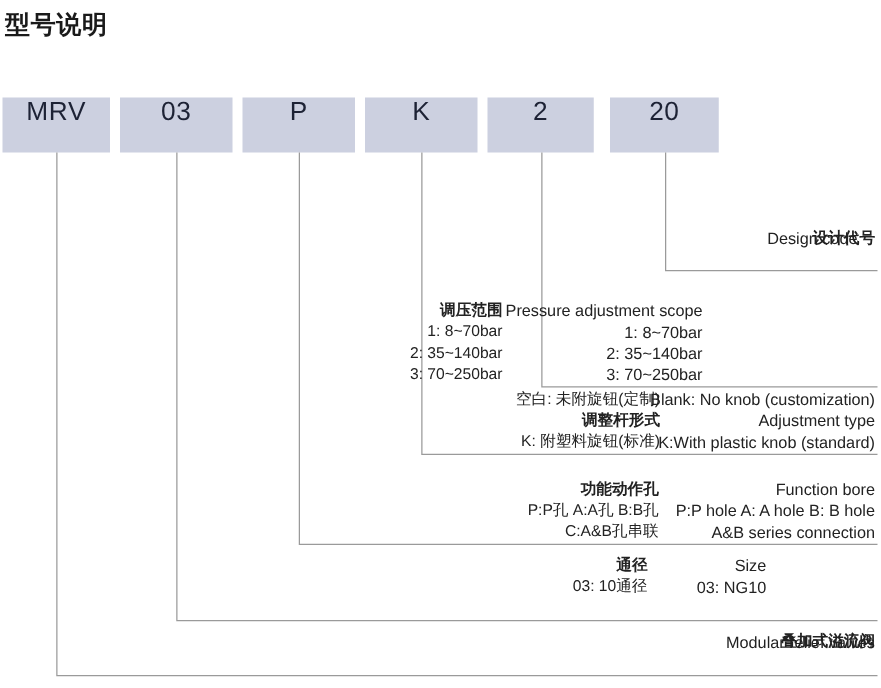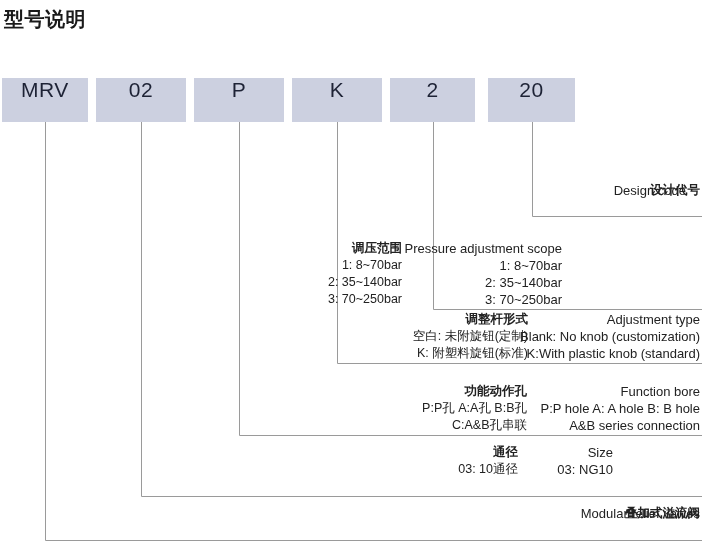--- a/index.html
+++ b/index.html
@@ -80,21 +80,21 @@
 </head>
 <body>
 
 <div id="page-title">型号说明</div>
 
 <div id="code-boxes">
     <div class="code-box" style="left: 2px; width: 86px; background: rgb(204, 208, 224); color: rgb(29, 34, 53);">
       <span>MRV</span>
     </div>
     <div class="code-box" style="left: 96px; width: 90px; background: rgb(204, 208, 224); color: rgb(29, 34, 53);">
-      <span>02</span>
+      <span>03</span>
     </div>
     <div class="code-box" style="left: 194px; width: 90px; background: rgb(204, 208, 224); color: rgb(29, 34, 53);">
       <span>P</span>
     </div>
     <div class="code-box" style="left: 292px; width: 90px; background: rgb(204, 208, 224); color: rgb(29, 34, 53);">
       <span>K</span>
     </div>
     <div class="code-box" style="left: 390px; width: 85px; background: rgb(204, 208, 224); color: rgb(29, 34, 53);">
       <span>2</span>
     </div>
@@ -131,27 +131,27 @@
       <div class="desc-row">
         <span class="cn" style="right: 165px;">2: 35~140bar</span>
         <span class="en" style="right: 5px;">2: 35~140bar</span>
       </div>
       <div class="desc-row">
         <span class="cn" style="right: 165px;">3: 70~250bar</span>
         <span class="en" style="right: 5px;">3: 70~250bar</span>
       </div>
     </div>
     <div class="desc-block" style="left: 0px; top: 311px; width: 705px;">
+      <div class="desc-row">
+        <span class="cn" style="right: 177px;">空白: 未附旋钮(定制)</span>
+        <span class="en" style="right: 5px;">Blank: No knob (customization)</span>
+      </div>
       <div class="desc-row head">
         <span class="cn" style="right: 177px;">调整杆形式</span>
         <span class="en" style="right: 5px;">Adjustment type</span>
-      </div>
-      <div class="desc-row">
-        <span class="cn" style="right: 177px;">空白: 未附旋钮(定制)</span>
-        <span class="en" style="right: 5px;">Blank: No knob (customization)</span>
       </div>
       <div class="desc-row">
         <span class="cn" style="right: 177px;">K: 附塑料旋钮(标准)</span>
         <span class="en" style="right: 5px;">K:With plastic knob (standard)</span>
       </div>
     </div>
     <div class="desc-block" style="left: 0px; top: 383px; width: 705px;">
       <div class="desc-row head">
         <span class="cn" style="right: 178px;">功能动作孔</span>
         <span class="en" style="right: 5px;">Function bore</span>

